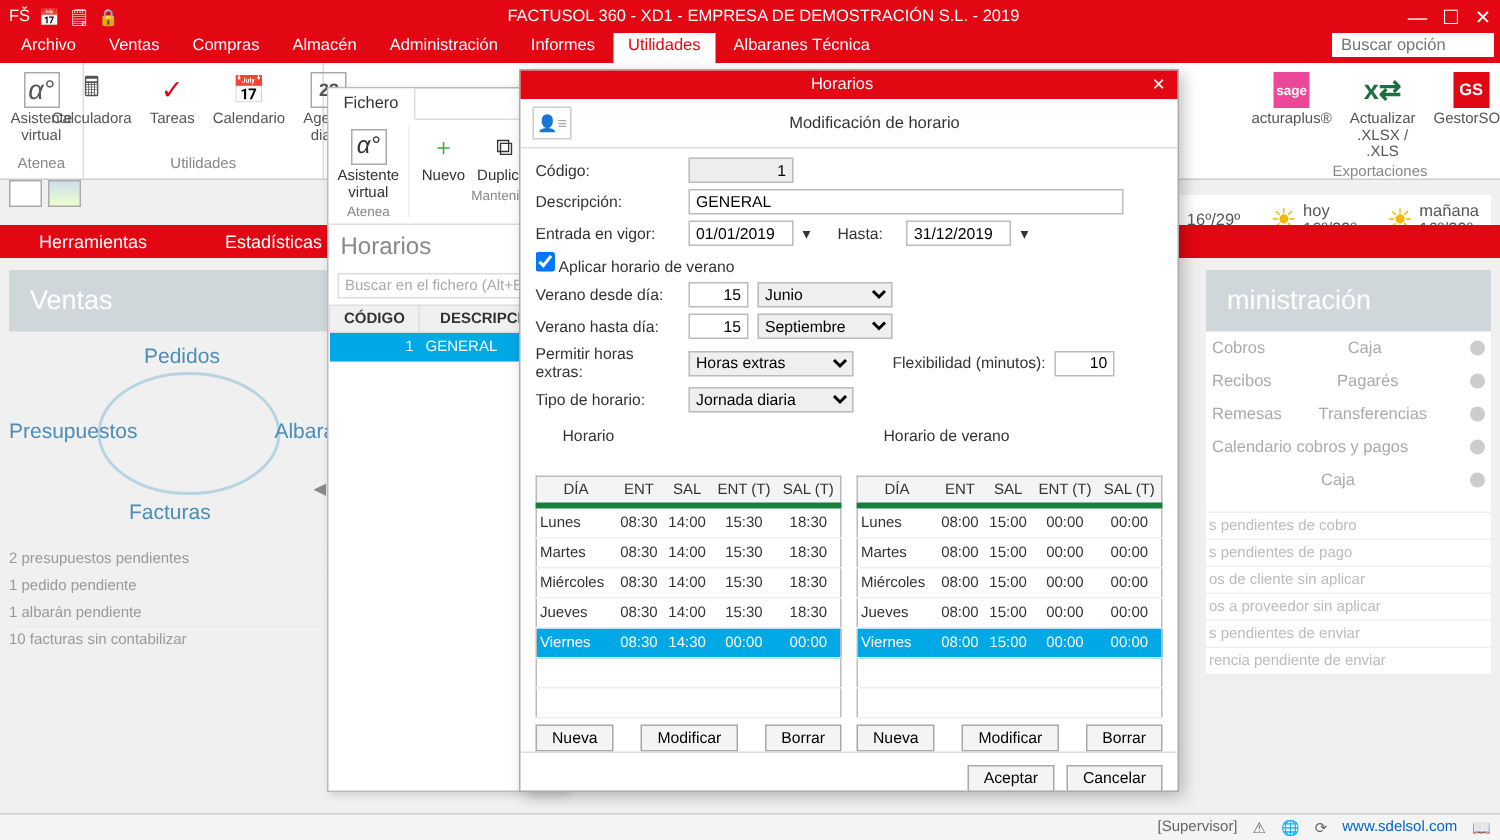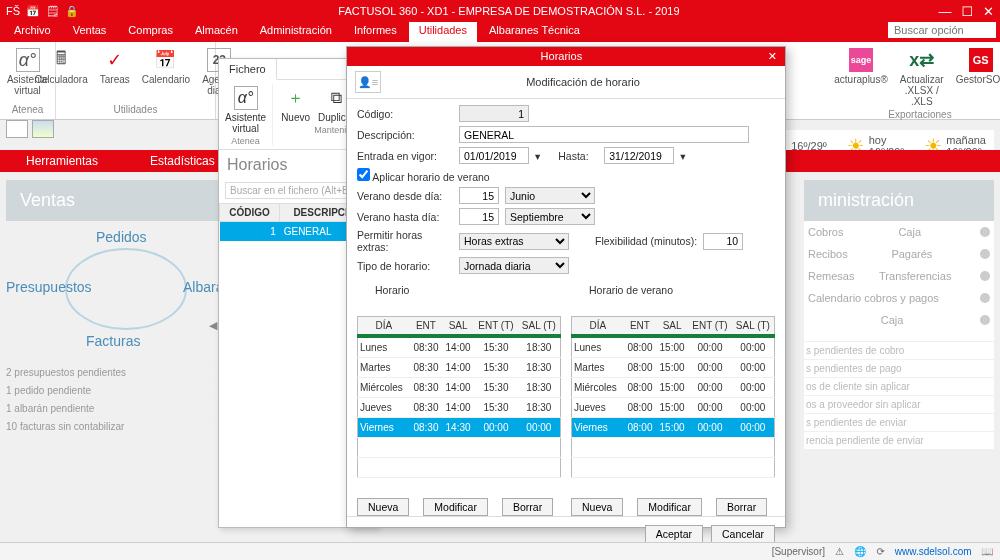--- a/index.html
+++ b/index.html
@@ -78,21 +78,21 @@
 .modal .frow label { width: 96px; color: #333; }
 .modal .frow input[type=text] { border: 1px solid #bbb; padding: 1px 4px; font-size: 10.5px; height: 17px; }
 .modal .frow select { border: 1px solid #bbb; font-size: 10.5px; height: 17px; }
 .modal .sched-wrap { display: flex; gap: 10px; padding: 0 10px; }
 .modal .sched { flex: 1; }
 .modal .sched .shdr { font-size: 10.5px; margin-bottom: 20px; padding-left: 18px; }
 .modal .sched table { width: 100%; border-collapse: collapse; font-size: 10px; border: 1px solid #bbb; }
 .modal .sched th { background: #f4f4f4; padding: 3px 2px; border-bottom: 4px solid #15803d; font-weight: normal; }
 .modal .sched td { padding: 4px 2px; text-align: center; border-bottom: 1px solid #eee; }
 .modal .sched tr.sel td { background: #00a8e6; color: #fff; }
-.modal .btns { display: flex; gap: 14px; margin-top: 20px; }
+.modal .btns { display: flex; gap: 2px; margin-top: 4px; justify-content: space-between; }
 .modal .btns button, .modal .footer button { background: #f4f4f4; border: 1px solid #aaa; padding: 2px 10px; font-size: 10.5px; cursor: pointer; }
 .modal .footer { margin-top: auto; padding: 8px 10px; display: flex; justify-content: flex-end; gap: 8px; border-top: 1px solid #ddd; }
 
 .statusbar { position: absolute; bottom: 0; left: 0; right: 0; height: 18px; background: #f4f4f4; border-top: 1px solid #ccc; display: flex; align-items: center; justify-content: flex-end; padding: 0 6px; font-size: 10px; color: #666; gap: 10px; }
 .statusbar a { color: #0066cc; text-decoration: none; }
 </style>
 </head>
 <body>
 
 <div class="titlebar">

